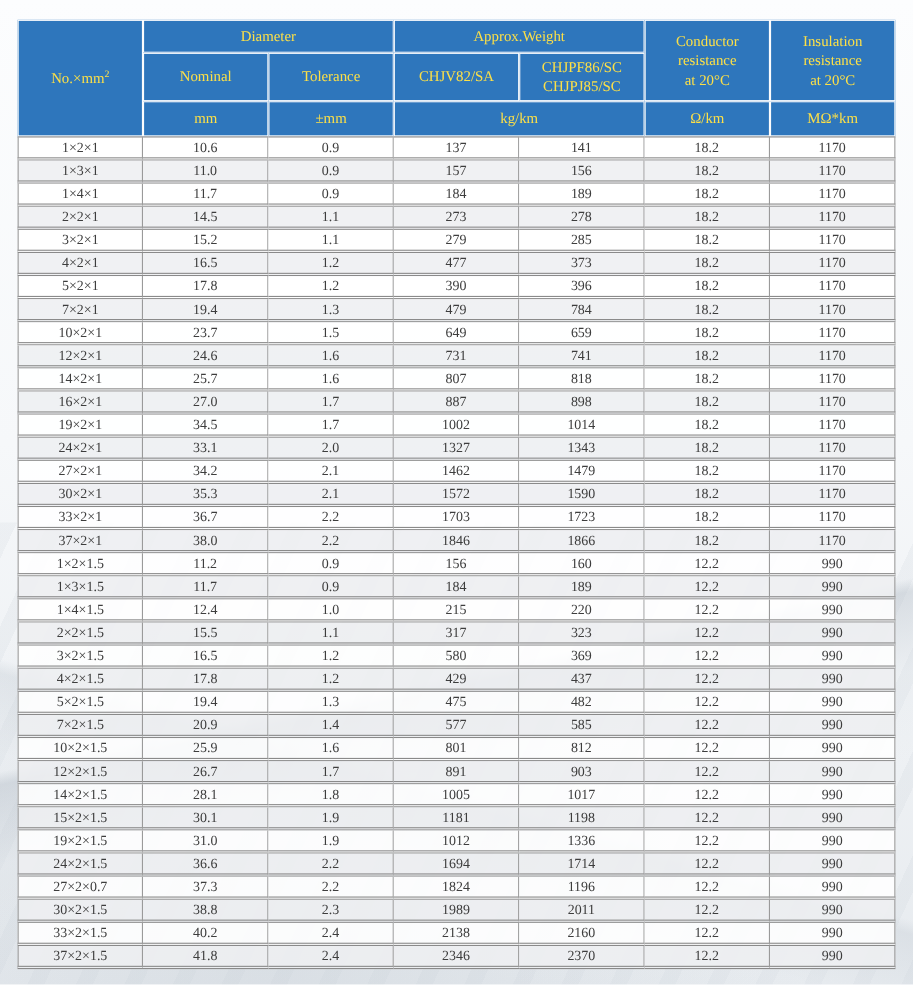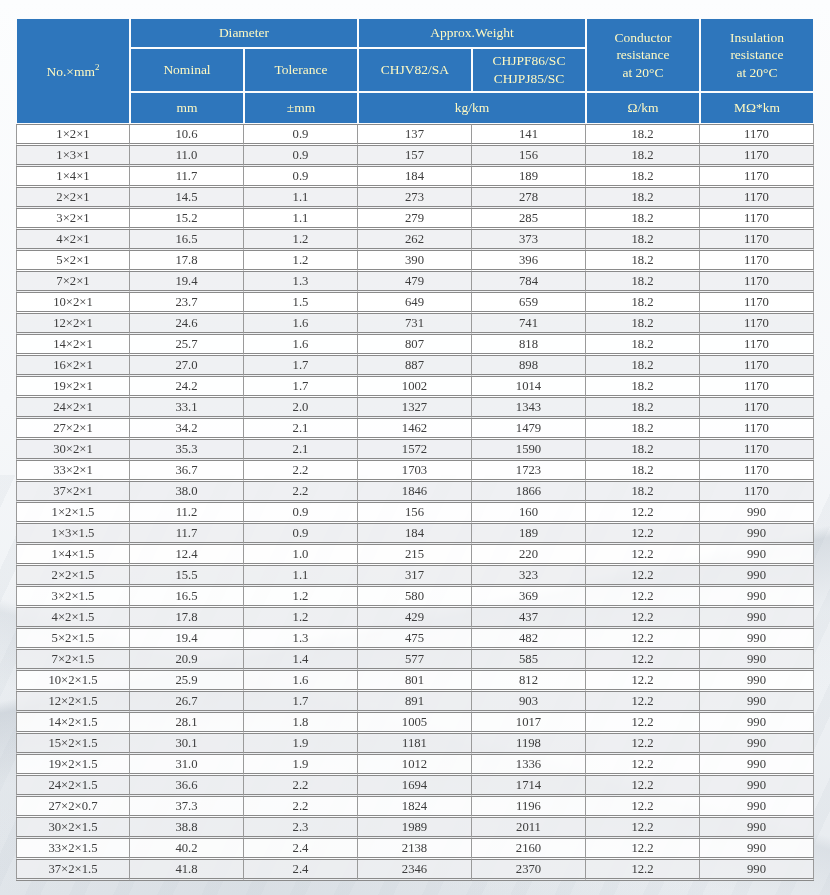--- a/index.html
+++ b/index.html
@@ -27,21 +27,21 @@
     left: 16px;
     top: 18px;
     width: 798px;
     border-collapse: separate;
     border-spacing: 0;
     table-layout: fixed;
   }
   .spec-table col { width: 14.2857%; }
   thead th {
     background: #2e76bc;
-    color: #fef9c3;
+    color: #fde047;
     border: 1px solid #fbfcfd;
     font-weight: normal;
     font-size: 13.5px;
     text-align: center;
     vertical-align: middle;
     padding: 2px 3px;
     line-height: 1.3;
   }
   thead tr.group-row th { height: 24px; }
   thead tr.name-row th { height: 38px; }
@@ -150,21 +150,21 @@
           <td>1.1</td>
           <td>279</td>
           <td>285</td>
           <td>18.2</td>
           <td>1170</td>
         </tr>
         <tr class="alt">
           <td>4×2×1</td>
           <td>16.5</td>
           <td>1.2</td>
-          <td>262</td>
+          <td>477</td>
           <td>373</td>
           <td>18.2</td>
           <td>1170</td>
         </tr>
         <tr>
           <td>5×2×1</td>
           <td>17.8</td>
           <td>1.2</td>
           <td>390</td>
           <td>396</td>
@@ -211,21 +211,21 @@
           <td>16×2×1</td>
           <td>27.0</td>
           <td>1.7</td>
           <td>887</td>
           <td>898</td>
           <td>18.2</td>
           <td>1170</td>
         </tr>
         <tr>
           <td>19×2×1</td>
-          <td>24.2</td>
+          <td>34.5</td>
           <td>1.7</td>
           <td>1002</td>
           <td>1014</td>
           <td>18.2</td>
           <td>1170</td>
         </tr>
         <tr class="alt">
           <td>24×2×1</td>
           <td>33.1</td>
           <td>2.0</td>

